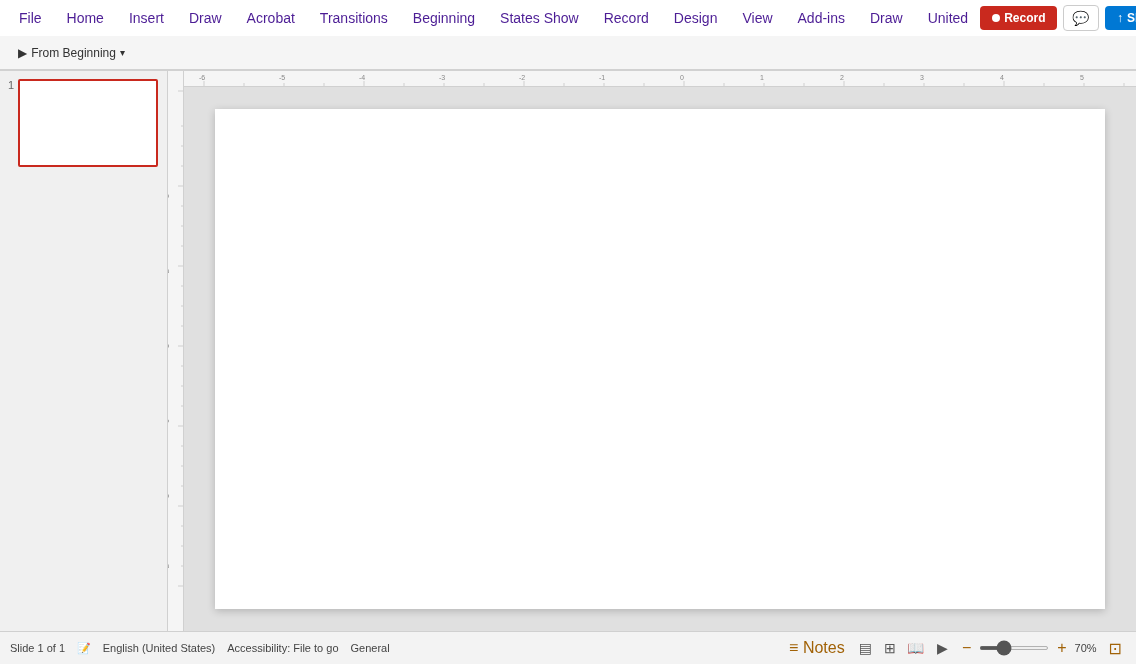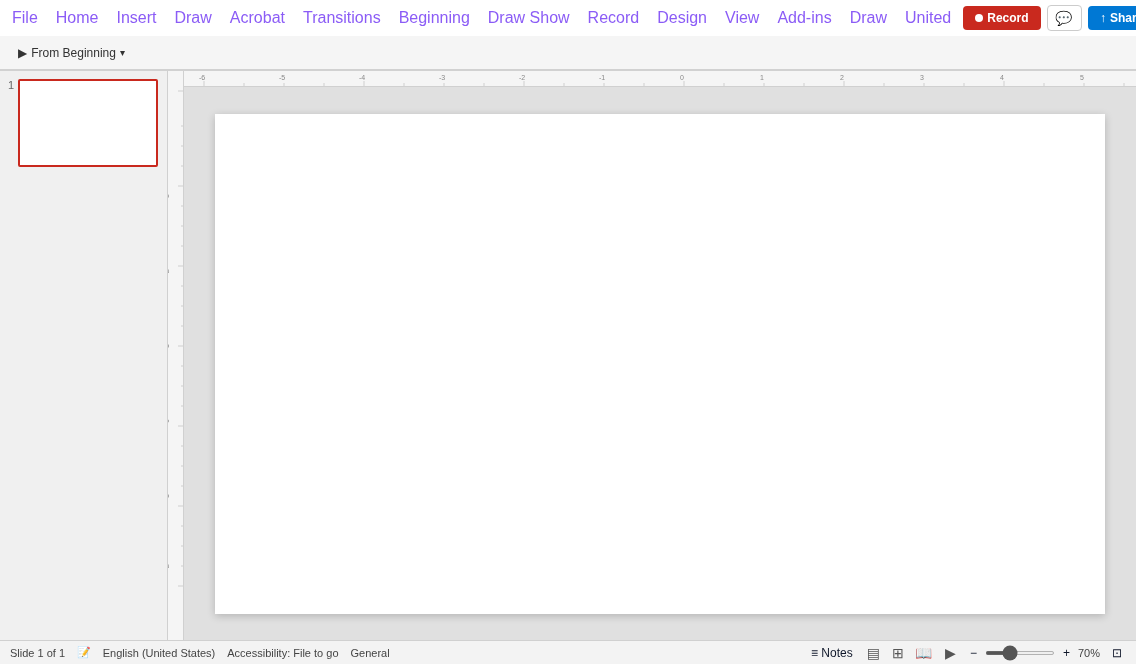--- a/index.html
+++ b/index.html
@@ -3,21 +3,21 @@
   <meta charset="utf-8">
   <style>
     * { margin: 0; padding: 0; box-sizing: border-box; }
     body { font-family: 'Segoe UI', Arial, sans-serif; font-size: 12px; background: #f3f3f3; overflow: hidden; width: 1136px; height: 664px; display: flex; flex-direction: column; }
 
     
     .ribbon-container { flex-shrink: 0; background: #fff; border-bottom: 1px solid #d1d1d1; }
 
     
     .menu-bar { display: flex; align-items: center; height: 36px; padding: 0 4px; background: #fff; gap: 2px; }
-    .menu-item { padding: 4px 8px; font-size: 16px; color: #8b5cf6; cursor: pointer; border-radius: 3px; white-space: nowrap; }
+    .menu-item { padding: 4px 8px; font-size: 14px; color: #4c1d95; cursor: pointer; border-radius: 3px; white-space: nowrap; margin-left: 7px; }
     .menu-spacer { flex: 1; }
 
     
     .title-actions { display: flex; align-items: center; gap: 6px; padding-right: 8px; }
     .btn-record-red { display: flex; align-items: center; gap: 4px; background: #c9291e; color: #fff; border: none; border-radius: 4px; padding: 5px 12px; font-size: 12px; font-weight: 600; cursor: pointer; }
     .btn-record-red .rec-dot { width: 8px; height: 8px; background: #fff; border-radius: 50%; display: inline-block; }
     .btn-comment { background: none; border: 1px solid #ccc; border-radius: 4px; padding: 4px 8px; cursor: pointer; font-size: 14px; }
     .btn-share { display: flex; align-items: center; gap: 4px; background: #0078d4; color: #fff; border: none; border-radius: 4px; padding: 5px 12px; font-size: 12px; font-weight: 600; cursor: pointer; }
     .btn-share-caret { background: #0068b8; border: none; border-radius: 0 4px 4px 0; color: #fff; padding: 5px 4px; cursor: pointer; font-size: 10px; }
     .btn-profile { background: none; border: none; cursor: pointer; font-size: 16px; color: #555; }
@@ -45,42 +45,42 @@
     .canvas-area { flex: 1; display: flex; flex-direction: column; overflow: hidden; }
 
     
     .ruler-h { height: 16px; flex-shrink: 0; background: #f5f5f5; border-bottom: 1px solid #d0d0d0; position: relative; overflow: hidden; }
 
     
     .slide-canvas-wrap { flex: 1; display: flex; align-items: center; justify-content: center; background: #e0e0e0; overflow: hidden; padding: 10px; }
     .slide-canvas { background: #fff; width: 890px; height: 500px; box-shadow: 0 2px 8px rgba(0,0,0,0.2); }
 
     
-    .status-bar { height: 24px; background: #f3f3f3; border-top: 1px solid #d0d0d0; display: flex; align-items: center; padding: 0 10px; gap: 12px; font-size: 11px; color: #444; flex-shrink: 0; }
+    .status-bar { height: 33px; background: #f3f3f3; border-top: 1px solid #d0d0d0; display: flex; align-items: center; padding: 0 10px; gap: 12px; font-size: 11px; color: #444; flex-shrink: 0; }
     .status-left { display: flex; align-items: center; gap: 12px; }
     .status-right { display: flex; align-items: center; gap: 8px; margin-left: auto; }
-    .status-btn { background: none; border: none; cursor: pointer; font-size: 12px; color: #0f172a; padding: 1px 4px; }
+    .status-btn { background: none; border: none; cursor: pointer; font-size: 16px; color: #a16207; padding: 1px 4px; }
     .zoom-area { display: flex; align-items: center; gap: 4px; font-size: 11px; }
     .zoom-slider { width: 70px; height: 4px; accent-color: #555; cursor: pointer; }
     .view-icon { font-size: 14px; color: #555; cursor: pointer; padding: 2px; }
   </style>
 </head>
 <body>
 
 <div class="ribbon-container">
 
   <div class="menu-bar">
     <span class="menu-item">File</span>
     <span class="menu-item">Home</span>
     <span class="menu-item">Insert</span>
     <span class="menu-item">Draw</span>
     <span class="menu-item">Acrobat</span>
     <span class="menu-item">Transitions</span>
     <span class="menu-item">Beginning</span>
-    <span class="menu-item">Draw Show</span>
+    <span class="menu-item">States Show</span>
     <span class="menu-item">Record</span>
     <span class="menu-item">Design</span>
     <span class="menu-item">View</span>
     <span class="menu-item">Add-ins</span>
     <span class="menu-item">Draw</span>
     <span class="menu-item">United</span>
     <div class="menu-spacer"></div>
     <div class="title-actions">
       <button class="btn-record-red">
         <span class="rec-dot"></span>

